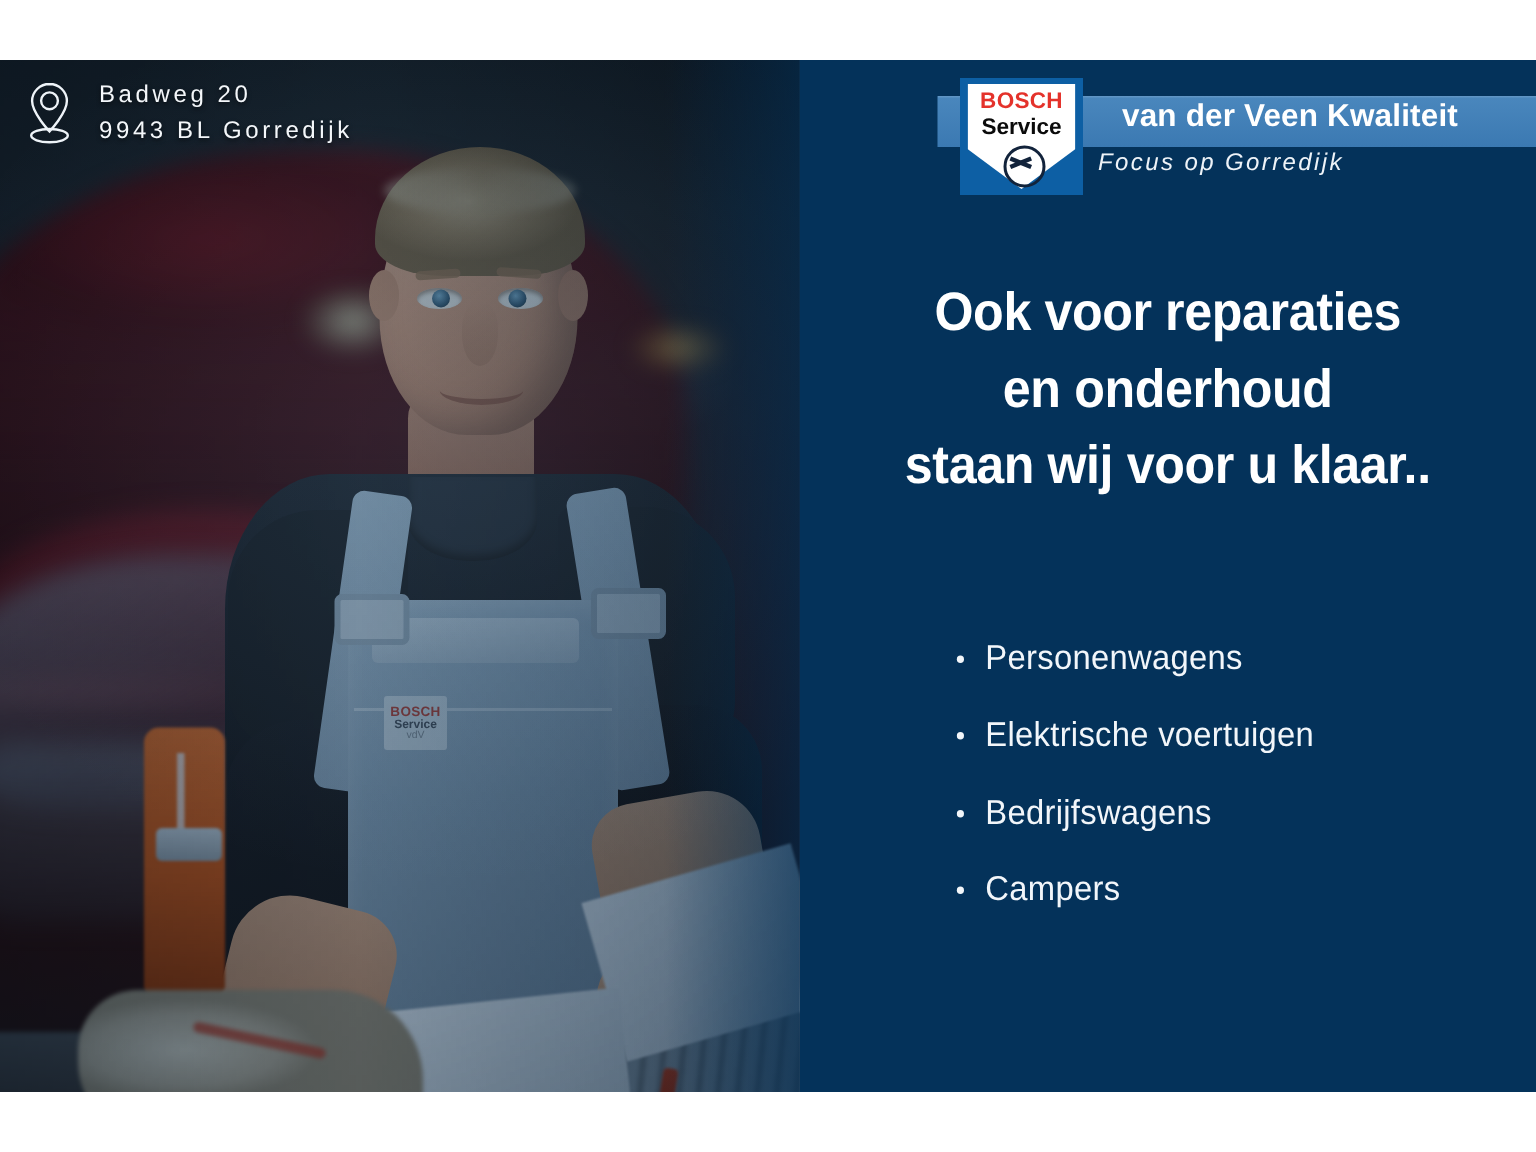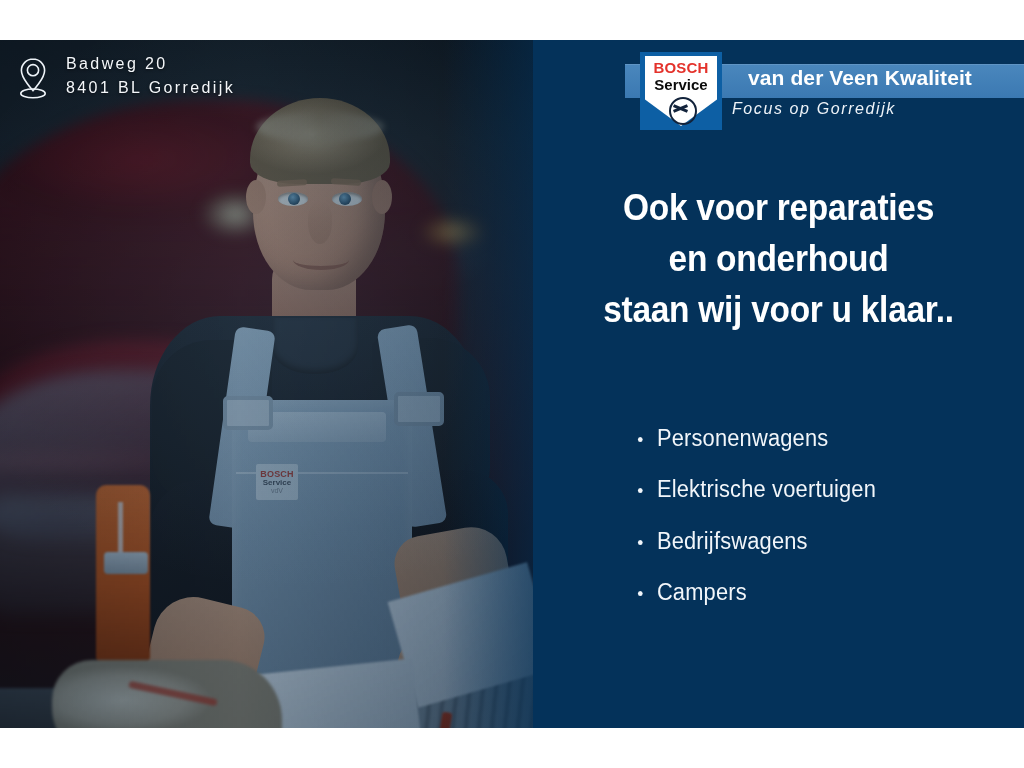--- a/index.html
+++ b/index.html
@@ -563,21 +563,21 @@
     width: 5px; height: 5px;
     background: #f2f6fa;
     border-radius: 50%;
   }
 
   
   .address {
     position: absolute;
     left: 14px; top: 12px;
     display: flex;
-    align-items: flex-end;
+    align-items: flex-start;
     gap: 14px;
   }
   .pin-icon { width: 38px; height: 46px; flex: 0 0 auto; }
   .address-lines {
     font-family: "Liberation Sans", sans-serif;
     font-size: 16px;
     font-weight: 400;
     color: #f4f7fa;
     letter-spacing: 2.4px;
     line-height: 1.52;
@@ -663,21 +663,21 @@
       <div class="address">
         <span class="pin-icon">
           <svg viewBox="0 0 38 46" width="38" height="46" fill="none" stroke="#eef3f8" stroke-width="1.6">
             <path d="M19 4c-6.4 0-11.6 5.1-11.6 11.4 0 8 11.6 20.2 11.6 20.2S30.6 23.4 30.6 15.4C30.6 9.1 25.4 4 19 4z"></path>
             <circle cx="19" cy="15.2" r="5.6"></circle>
             <ellipse cx="19" cy="38.4" rx="12.2" ry="4.4"></ellipse>
           </svg>
         </span>
         <div class="address-lines">
           <div>Badweg 20</div>
-          <div>8401 BL Gorredijk</div>
+          <div>9943 BL Gorredijk</div>
         </div>
       </div>
     </div>
 
     <div class="info-pane"></div>
 
     <div class="brand-band"></div>
 
     <div class="brand-row">
       <div class="bosch-logo">

